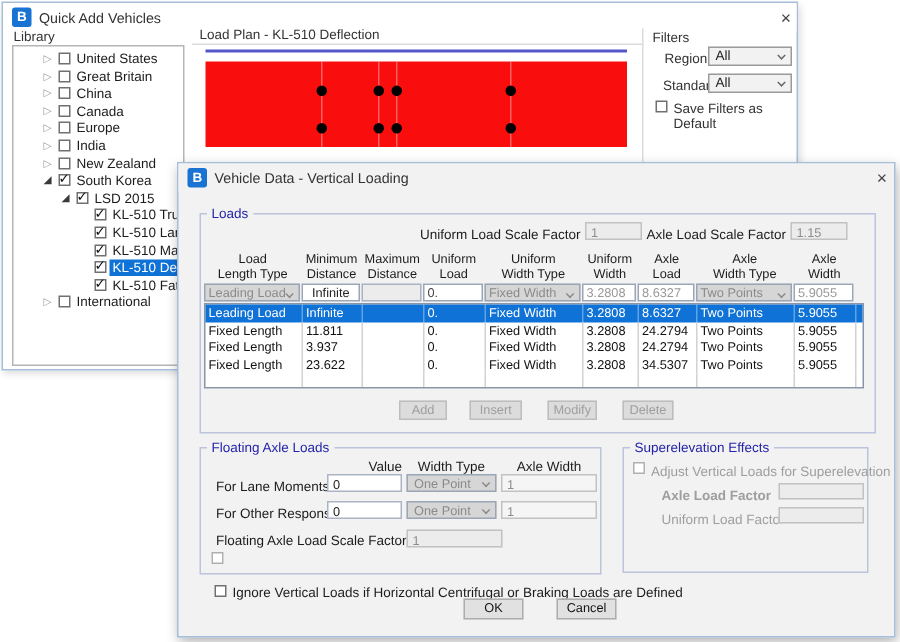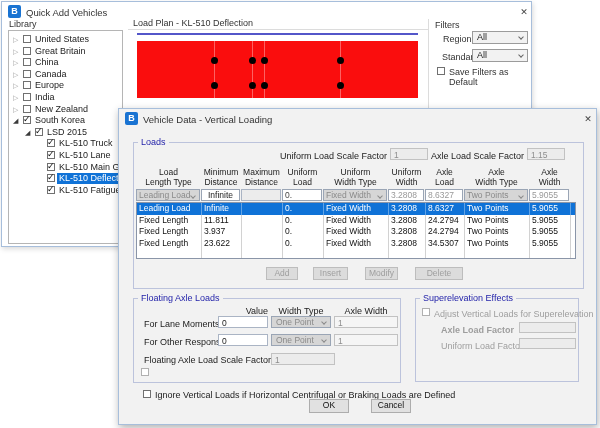--- a/index.html
+++ b/index.html
@@ -13,21 +13,21 @@
              border-radius:2px; font-size:9px; font-weight:bold; text-align:center; line-height:13px; }
   .title { position:absolute; left:24px; top:5px; font-size:9.5px; color:#333; white-space:nowrap; }
   .closebtn { position:absolute; top:3px; width:16px; height:14px; text-align:center; line-height:14px;
               font-size:9px; color:#444; cursor:default; }
 
   
   #dlg1 { left:1px; top:1px; width:531px; height:246px; box-shadow:1px 2px 5px rgba(0,0,0,0.15); }
   .sec-label { position:absolute; font-size:9px; color:#333; white-space:nowrap; }
   #tree-panel { position:absolute; left:6px; top:28px; width:115px; height:214px; background:#fff;
                 border:1px solid #b5b5b5; overflow:hidden; }
-  .tree-row { position:absolute; left:0; width:100%; height:11px; font-size:9px; line-height:11px; white-space:nowrap; }
+  .tree-row { position:absolute; left:16px; width:100%; height:11px; font-size:9px; line-height:11px; white-space:nowrap; }
   .expander { position:absolute; top:0; font-size:7px; line-height:11px; }
   .expander.col { color:#9a9a9a; }
   .expander.exp { color:#3a3a3a; }
   .cb { position:absolute; width:8px; height:8px; background:#fff; border:1px solid #707070; }
   .cb .mark { position:absolute; left:-1px; top:-3px; font-size:9px; color:#111; display:none; }
   .cb.checked .mark { display:block; }
   .cb.disabled { border-color:#b0b0b0; }
   .tree-row .cb { top:1px; }
   .tree-label { position:absolute; top:0; padding:0 2px; color:#1c1c1c; }
   .tree-row.selected .tree-label { background:#0f72d7; color:#fff; }
@@ -171,20 +171,25 @@
             <span class="mark">✓</span>
           </span>
           <span class="tree-label" style="left: 48px;">KL-510 Deflection</span>
         </div>
         <div class="tree-row" style="top: 153.8px;">
           <span class="cb checked" style="left: 38px;">
             <span class="mark">✓</span>
           </span>
           <span class="tree-label" style="left: 48px;">KL-510 Fatigue</span>
         </div>
+        <div class="tree-row" style="top: 165.4px;">
+          <span class="expander col" style="left: 4px;">▷</span>
+          <span class="cb" style="left: 14px;"></span>
+          <span class="tree-label" style="left: 24px;">International</span>
+        </div>
       </div>
 
     <span class="sec-label" style="left:131px; top:16px;">Load Plan - KL-510 Deflection</span>
     <div id="plan-hline"></div>
     <div id="plan-vline"></div>
     <div id="plan-blue"></div>
     <div id="plan-red">
         <div class="axle-line" style="left: 77px;"></div>
         <div class="axle-dot" style="left: 73.5px; top: 15.5px;"></div>
         <div class="axle-dot" style="left: 73.5px; top: 40.5px;"></div>
@@ -332,21 +337,21 @@
           <div class="gcell" style="width: 37px;"></div>
           <div class="gcell" style="width: 39px;"></div>
           <div class="gcell" style="width: 65px;"></div>
           <div class="gcell" style="width: 41px;"></div>
         </div>
       </div>
 
     <div class="btn dis" style="left:147px; top:158px; width:32px;">Add</div>
     <div class="btn dis" style="left:194px; top:158px; width:35px;">Insert</div>
     <div class="btn dis" style="left:246px; top:158px; width:33px;">Modify</div>
-    <div class="btn dis" style="left:296px; top:158px; width:48px;">Delete</div>
+    <div class="btn dis" style="left:296px; top:158px; width:34px;">Delete</div>
 
     <div class="group" style="left:14px; top:189px; width:268px; height:85px;"></div>
     <span class="group-label" style="left:19px; top:184px;">Floating Axle Loads</span>
 
     <span class="lbl" style="left:99px; top:197px; width:50px; text-align:right;">Value</span>
     <span class="lbl" style="left:152px; top:197px; width:60px; text-align:center;">Width Type</span>
     <span class="lbl" style="left:215px; top:197px; width:64px; text-align:center;">Axle Width</span>
 
     <span class="lbl" style="left:25px; top:210px;">For Lane Moments</span>
     <div class="tbox" style="left:99px; top:207px; width:50px; height:12px;">0</div>

